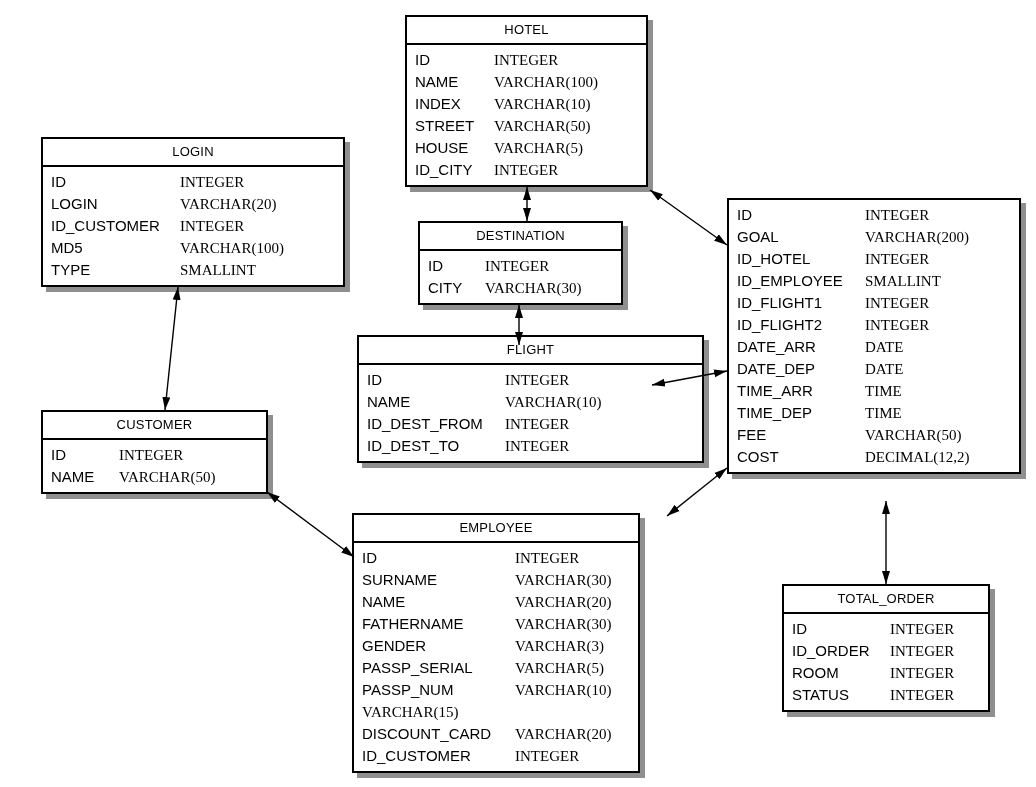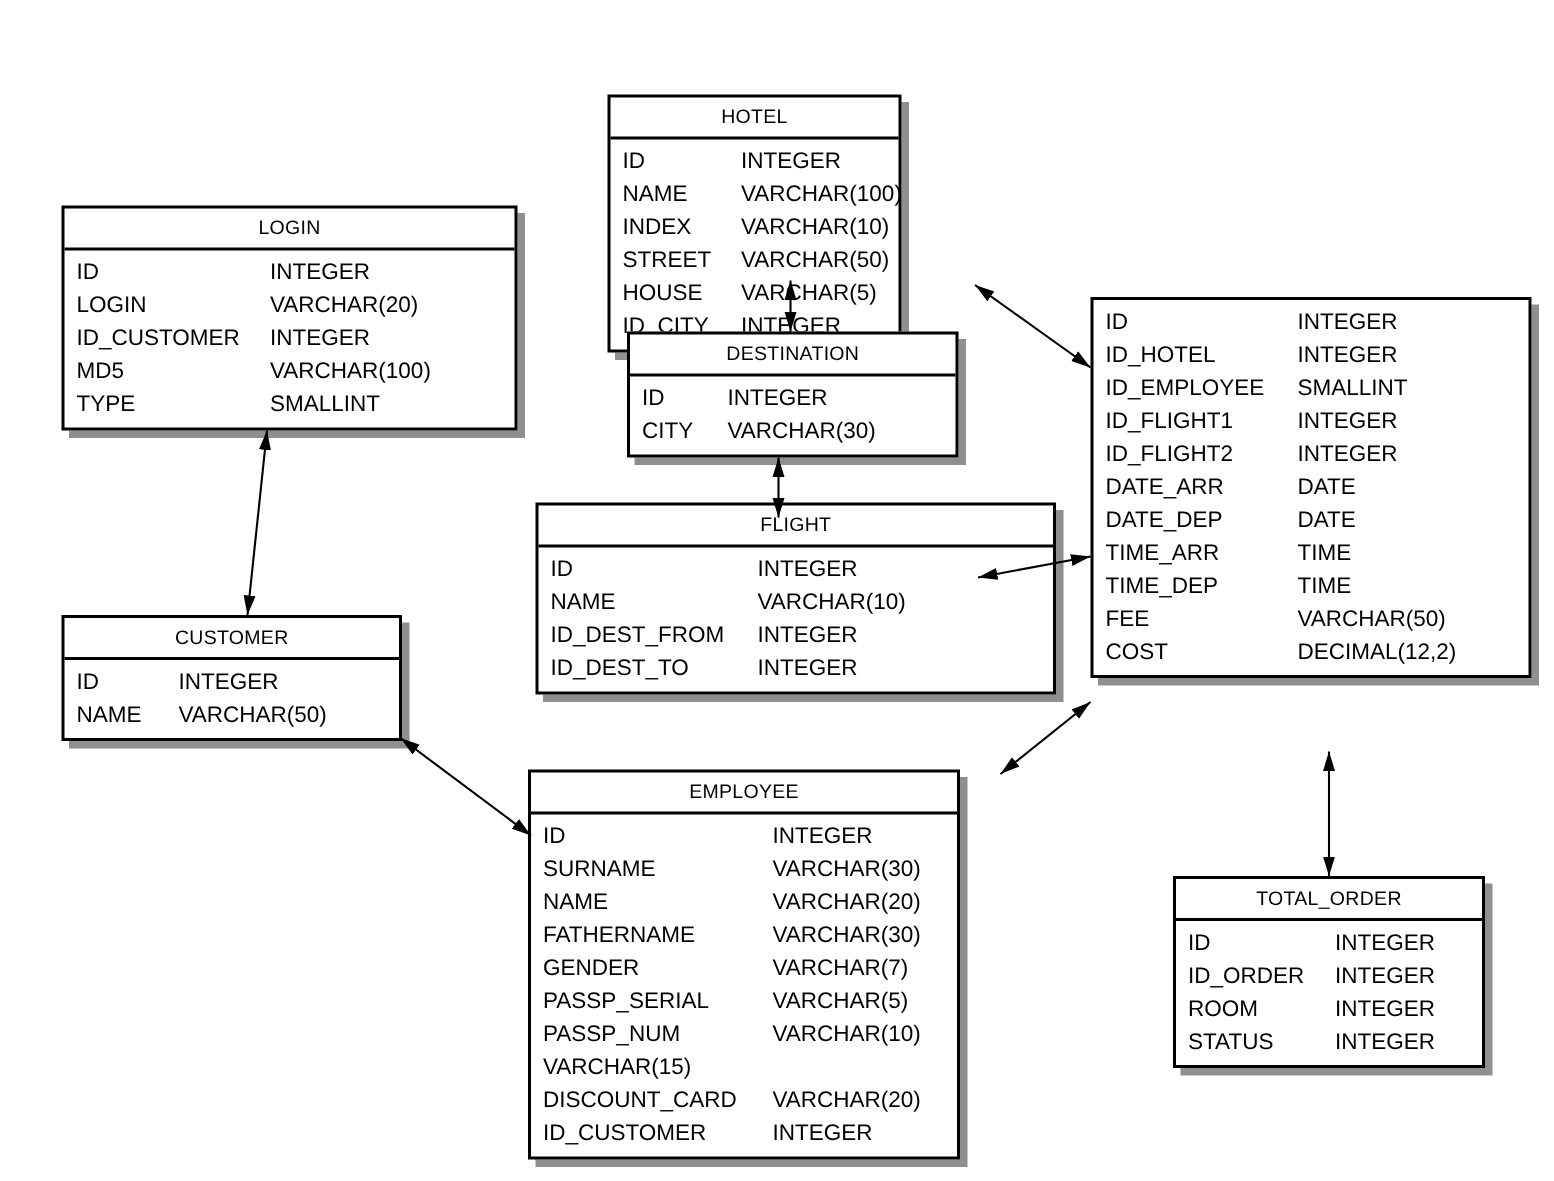--- a/index.html
+++ b/index.html
@@ -51,20 +51,21 @@
     display: flex;
     line-height: 22px;
     white-space: nowrap;
   }
   .field-name {
     flex: 0 0 auto;
     width: var(--namecol, 100px);
   }
   .field-type {
     flex: 0 0 auto;
+    font-family: Liberation Serif, serif;
   }
   .connector {
     stroke: #000000;
     stroke-width: 1.4;
   }
 </style>
 </head>
 <body>
 
 <div class="canvas" id="canvas">
@@ -76,21 +77,21 @@
     </defs>
   <line x1="527" y1="187" x2="527" y2="221" class="connector" marker-start="url(#ah)" marker-end="url(#ah)"></line>
       <line x1="650" y1="190" x2="727" y2="245" class="connector" marker-start="url(#ah)" marker-end="url(#ah)"></line>
       <line x1="178" y1="287" x2="165" y2="410" class="connector" marker-start="url(#ah)" marker-end="url(#ah)"></line>
       <line x1="519" y1="345" x2="519" y2="305" class="connector" marker-start="url(#ah)" marker-end="url(#ah)"></line>
       <line x1="652" y1="385" x2="727" y2="371" class="connector" marker-start="url(#ah)" marker-end="url(#ah)"></line>
       <line x1="354" y1="557" x2="267" y2="492" class="connector" marker-start="url(#ah)" marker-end="url(#ah)"></line>
       <line x1="667" y1="516" x2="727" y2="468" class="connector" marker-start="url(#ah)" marker-end="url(#ah)"></line>
       <line x1="886" y1="584" x2="886" y2="501" class="connector" marker-start="url(#ah)" marker-end="url(#ah)"></line>
     </svg>
-<div class="entity" style="left: 405px; top: 15px; width: 196px; margin-top: 48px; --namecol: 79px;">
+<div class="entity" style="left: 405px; top: 15px; width: 243px; --namecol: 79px;">
       <div class="entity-title">HOTEL</div>
       <div class="entity-body">
         <div class="field-row">
           <span class="field-name">ID</span>
           <span class="field-type">INTEGER</span>
         </div>
         <div class="field-row">
           <span class="field-name">NAME</span>
           <span class="field-type">VARCHAR(100)</span>
         </div>
@@ -130,40 +131,44 @@
         <div class="field-row">
           <span class="field-name">MD5</span>
           <span class="field-type">VARCHAR(100)</span>
         </div>
         <div class="field-row">
           <span class="field-name">TYPE</span>
           <span class="field-type">SMALLINT</span>
         </div>
       </div>
     </div>
-    <div class="entity" style="left: 418px; top: 221px; width: 221px; --namecol: 57px;">
+    <div class="entity" style="left: 418px; top: 221px; width: 205px; --namecol: 57px;">
       <div class="entity-title">DESTINATION</div>
       <div class="entity-body">
         <div class="field-row">
           <span class="field-name">ID</span>
           <span class="field-type">INTEGER</span>
         </div>
         <div class="field-row">
           <span class="field-name">CITY</span>
           <span class="field-type">VARCHAR(30)</span>
         </div>
       </div>
     </div>
     <div class="entity" style="left: 727px; top: 198px; width: 294px; --namecol: 128px;">
       <div class="entity-body">
         <div class="field-row">
           <span class="field-name">ID</span>
           <span class="field-type">INTEGER</span>
         </div>
         <div class="field-row">
+          <span class="field-name">GOAL</span>
+          <span class="field-type">VARCHAR(200)</span>
+        </div>
+        <div class="field-row">
           <span class="field-name">ID_HOTEL</span>
           <span class="field-type">INTEGER</span>
         </div>
         <div class="field-row">
           <span class="field-name">ID_EMPLOYEE</span>
           <span class="field-type">SMALLINT</span>
         </div>
         <div class="field-row">
           <span class="field-name">ID_FLIGHT1</span>
           <span class="field-type">INTEGER</span>
@@ -246,21 +251,21 @@
         <div class="field-row">
           <span class="field-name">NAME</span>
           <span class="field-type">VARCHAR(20)</span>
         </div>
         <div class="field-row">
           <span class="field-name">FATHERNAME</span>
           <span class="field-type">VARCHAR(30)</span>
         </div>
         <div class="field-row">
           <span class="field-name">GENDER</span>
-          <span class="field-type">VARCHAR(7)</span>
+          <span class="field-type">VARCHAR(3)</span>
         </div>
         <div class="field-row">
           <span class="field-name">PASSP_SERIAL</span>
           <span class="field-type">VARCHAR(5)</span>
         </div>
         <div class="field-row">
           <span class="field-name">PASSP_NUM</span>
           <span class="field-type">VARCHAR(10)</span>
         </div>
         <div class="field-row">

